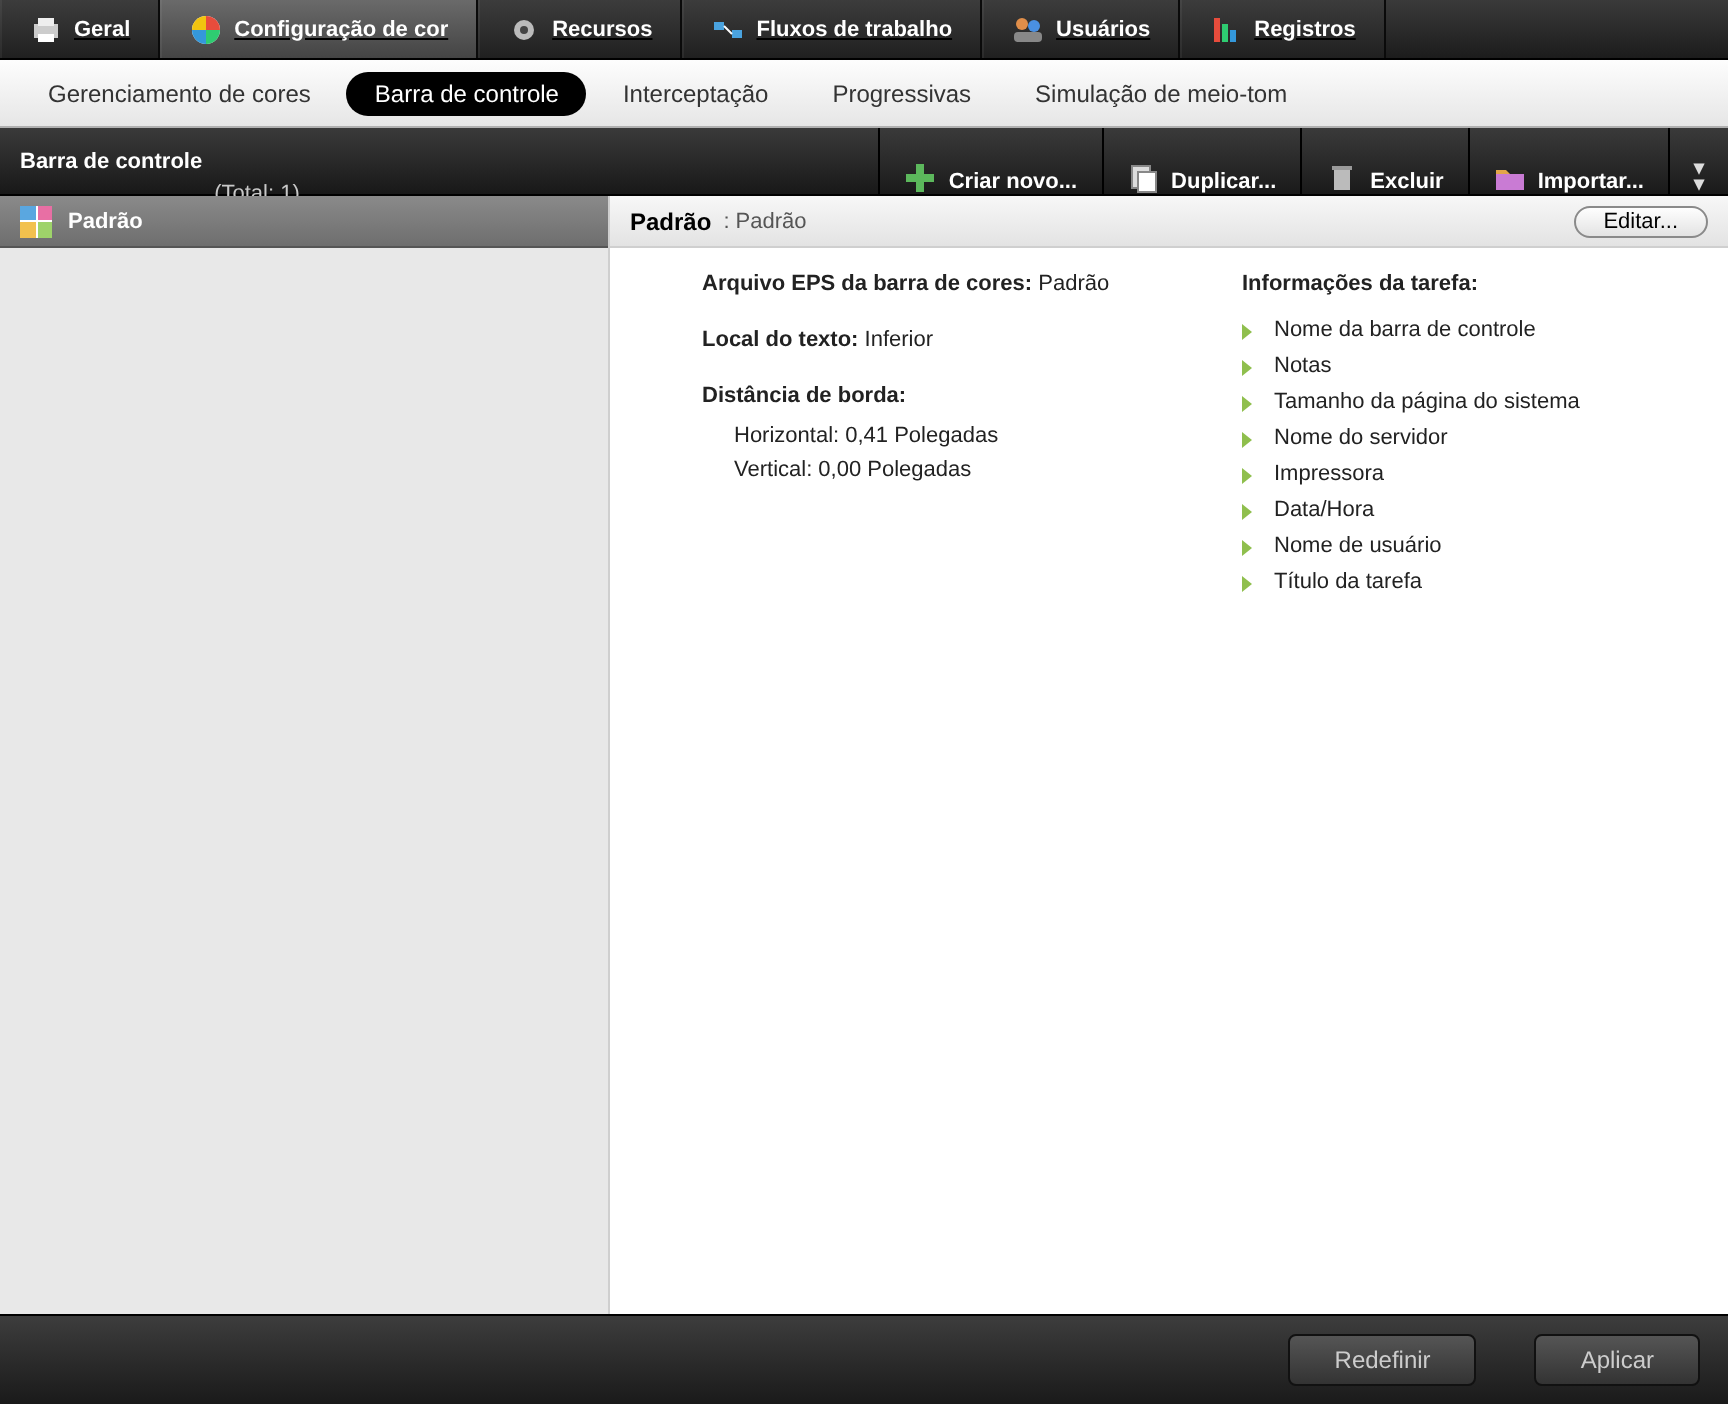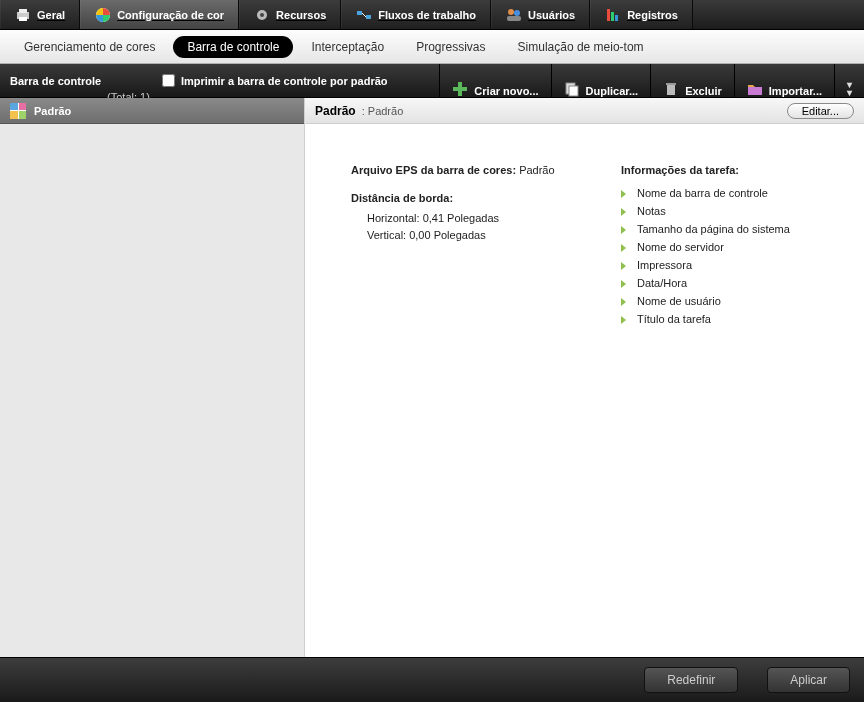--- a/index.html
+++ b/index.html
@@ -145,21 +145,21 @@
     background: linear-gradient(#fefefe, #e3e3e3);
     border: 1px solid #8a8a8a;
     border-radius: 10px;
     padding: 1px 14px;
     font-size: 11px;
     cursor: pointer;
   }
   .content-body {
     flex: 1;
     display: flex;
-    padding: 40px 26px 20px 46px;
+    padding: 12px 26px 20px 46px;
     gap: 20px;
     color: #222;
   }
   .col-left { width: 250px; }
   .col-right { flex: 1; }
   .row { margin-bottom: 16px; font-size: 11px; }
   .row b { font-weight: bold; }
   .indent { padding-left: 16px; line-height: 1.5; }
   .task-list { list-style:none; margin-top:8px; }
   .task-list li {
@@ -272,24 +272,20 @@
   <a class="active">Barra de controle</a>
   <a>Interceptação</a>
   <a>Progressivas</a>
   <a>Simulação de meio-tom</a>
 </div>
 
 <div class="toolbar">
   <div class="toolbar-left">
     <span>Barra de controle</span>
     <span class="count-muted">(Total: 1)</span>
-    <label style="margin-left:6px;">
-      <input type="checkbox" style="">
-      <span>Imprimir a barra de controle por padrão</span>
-    </label>
   </div>
   <div class="toolbar-spacer"></div>
   <div class="tool-btn">
     <span class="tool-icon">
       <svg viewBox="0 0 16 16" width="16" height="16">
           <rect x="6" y="1" width="4" height="14" fill="#5cb85c"></rect>
           <rect x="1" y="6" width="14" height="4" fill="#5cb85c"></rect>
         </svg>
     </span>
     <span>Criar novo...</span>
@@ -342,20 +338,24 @@
     <div class="content-header">
       <span class="title">Padrão</span>
       <span class="sub">: Padrão</span>
       <button class="edit-btn">Editar...</button>
     </div>
     <div class="content-body">
       <div class="col-left">
         <div class="row">
           <b>Arquivo EPS da barra de cores:</b>
           <span>Padrão</span>
+        </div>
+        <div class="row">
+          <b>Local do texto:</b>
+          <span>Inferior</span>
         </div>
         <div class="row">
           <b>Distância de borda:</b>
           <div class="indent" style="margin-top:6px;">
             <div>Horizontal: 0,41 Polegadas</div>
             <div>Vertical: 0,00 Polegadas</div>
           </div>
         </div>
       </div>
       <div class="col-right">

